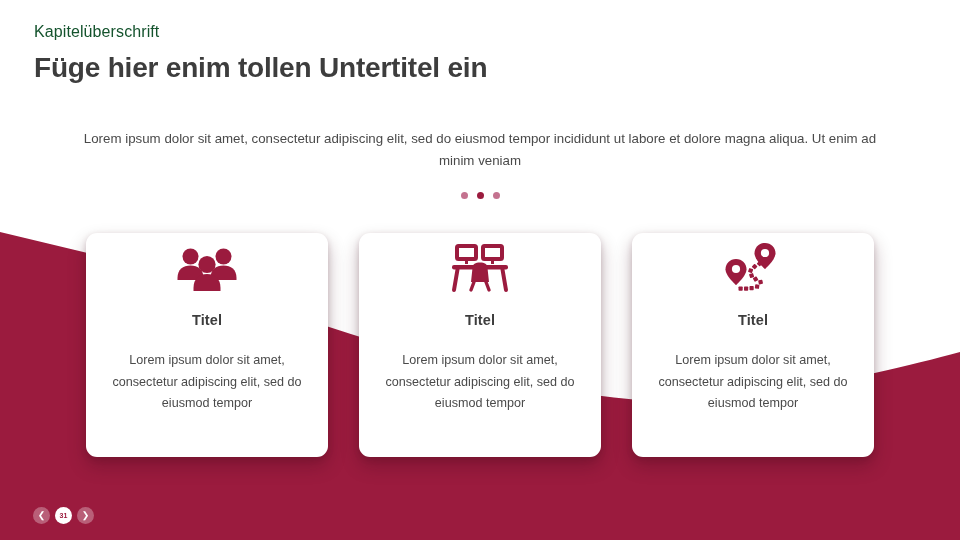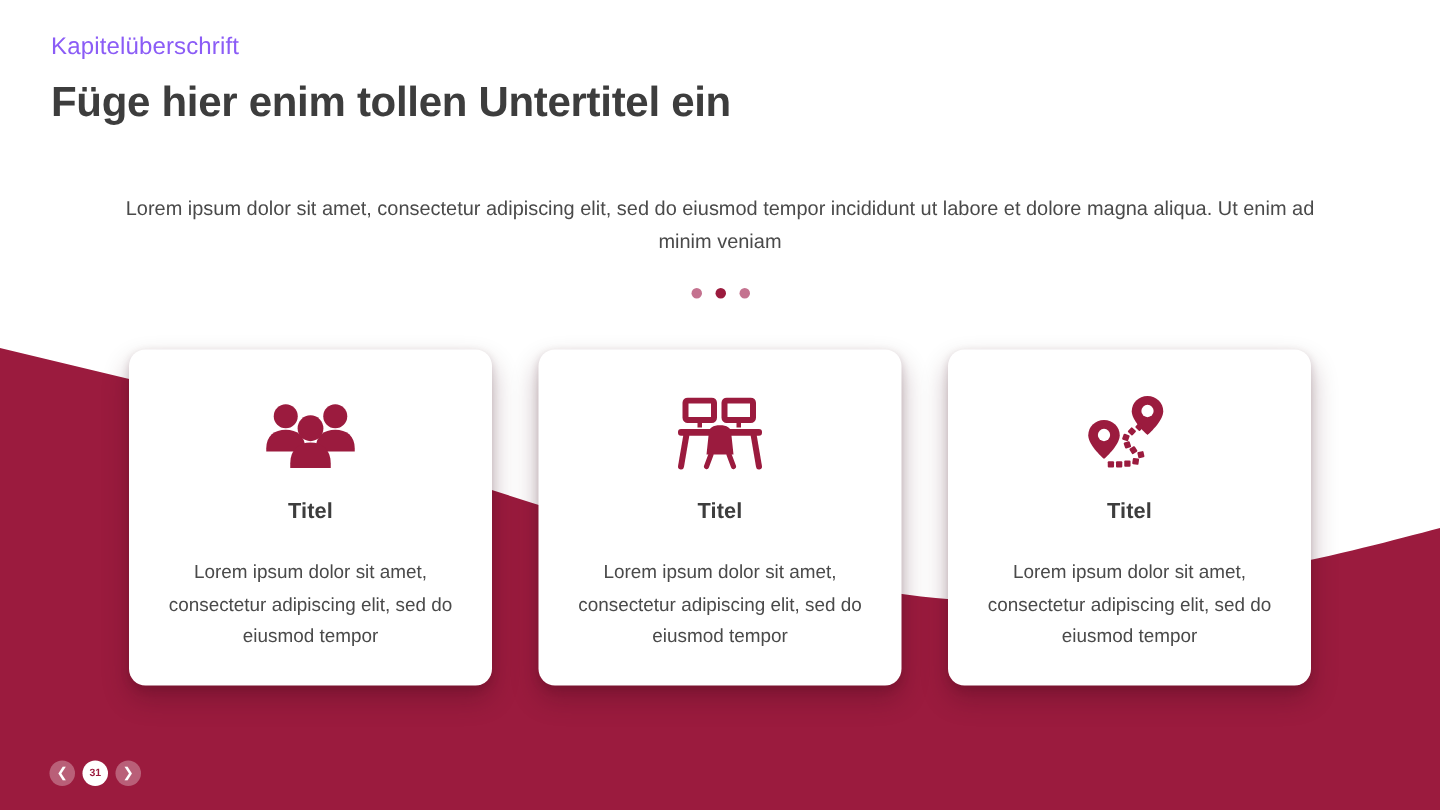--- a/index.html
+++ b/index.html
@@ -9,21 +9,21 @@
     font-family:"Liberation Sans", sans-serif;
   }
   #slide { position:absolute; inset:0; width:960px; height:540px; overflow:hidden; }
 
   
   .bg-wave { position:absolute; left:0; top:0; width:960px; height:540px; z-index:0; }
 
   
   .header { position:absolute; left:34px; top:22px; z-index:5; }
   .chapter-heading {
-    font-size:16px; font-weight:400; color:#8b5cf6; letter-spacing:.1px;
+    font-size:16px; font-weight:400; color:#14532d; letter-spacing:.1px;
     line-height:1.3;
   }
   .slide-title {
     font-size:28px; font-weight:bold; color:#3d3d3d; letter-spacing:-.2px;
     line-height:1.35; margin-top:6px;
   }
 
   
   .intro {
     position:absolute; left:80px; top:128px; width:800px; z-index:5;
@@ -39,21 +39,21 @@
 
   
   .cards {
     position:absolute; left:0; top:233px; width:960px; z-index:5;
     display:flex; justify-content:center; gap:31px;
   }
   .card {
     width:242px; height:224px; background:#ffffff; border-radius:11px;
     box-shadow:0 9px 18px rgba(60,10,25,.30), 0 2px 6px rgba(60,10,25,.16);
     display:flex; flex-direction:column; align-items:center;
-    padding-top:30px;
+    padding-top:9px;
   }
   .card-icon { height:54px; display:flex; align-items:center; justify-content:center; }
   .card-title {
     margin-top:16px; font-size:14.5px; font-weight:bold; color:#3d3d3d;
     letter-spacing:.1px;
   }
   .card-text {
     margin-top:22px; width:196px; text-align:center;
     font-size:12.6px; color:#4a4a4a; line-height:1.72;
   }

